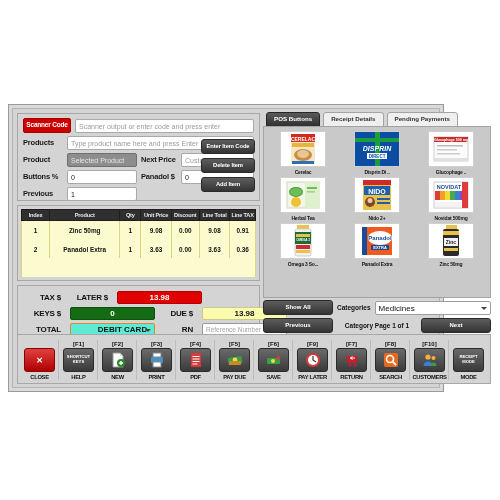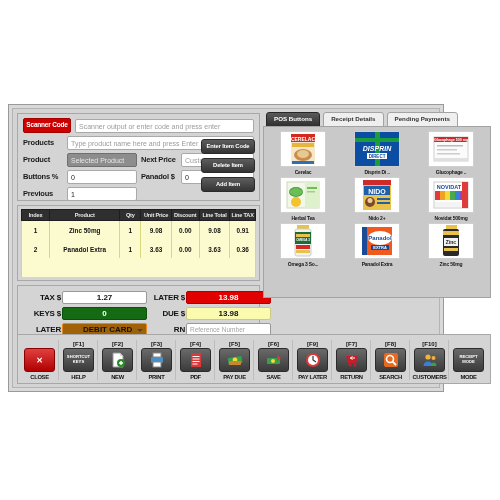--- a/index.html
+++ b/index.html
@@ -93,32 +93,32 @@
   }
   table.items tr.r2 td{background:#fbfbcf;}
   .filler td{background:#f8f79a;border:none;height:auto;}
   
   .totals{
     position:absolute;left:0;top:172px;width:243px;height:53px;
     padding:4px 5px;box-sizing:border-box;
   }
   .trow{display:flex;align-items:center;height:14px;margin-bottom:2px;}
   .tl{font-size:8px;font-weight:bold;color:#111;width:38px;text-align:right;
-      margin-right:1px;flex:none;letter-spacing:-0.2px;}
+      margin-right:9px;flex:none;letter-spacing:-0.2px;}
   .tbox{
     height:13px;line-height:12px;font-size:8px;font-weight:bold;
     text-align:center;border:1px solid #999;border-radius:2px;
     box-sizing:border-box;width:85px;flex:none;
   }
   .tbox.white{background:#fff;color:#111;}
   .tbox.green{background:#146b14;color:#fff;border-color:#0d4f0d;}
   .tbox.red{background:#e00000;color:#fff;border-color:#b00000;}
   .tbox.yellow{background:#fbfbb0;color:#111;border-color:#c9c98a;}
-  .tbox.orange{background:#a16207;color:#111;border:1.5px solid #e08a20;
-    text-align:left;padding-left:20px;position:relative;}
+  .tbox.orange{background:#5eead4;color:#111;border:1.5px solid #e08a20;
+    text-align:center;padding-left:20px;position:relative;}
   .tbox.rn{background:#fff;color:#a5a5a5;font-weight:normal;font-size:6.5px;
     text-align:left;padding-left:3px;}
   
   .right{position:absolute;left:250px;top:3px;width:228px;height:226px;}
   .tabs{display:flex;gap:3px;padding-left:3px;height:14px;}
   .tab{
     font-size:6.2px;font-weight:bold;height:13px;line-height:12px;
     padding:0 7px;border-radius:3px 3px 0 0;text-align:center;
     border:1px solid #a3a3a3;background:#efefef;color:#333;
   }
@@ -248,32 +248,31 @@
           <tr class="filler">
             <td colspan="7"></td>
           </tr>
         </tbody>
       </table>
     </div>
 
     <div class="panel totals">
       <div class="trow">
         <div class="tl">TAX $</div>
-        <div class="tbox white">1.27</div>
         <div class="tl">LATER $</div>
         <div class="tbox red">13.98</div>
       </div>
       <div class="trow">
         <div class="tl">KEYS $</div>
         <div class="tbox green">0</div>
         <div class="tl">DUE $</div>
         <div class="tbox yellow">13.98</div>
       </div>
       <div class="trow">
-        <div class="tl">LATER</div>
+        <div class="tl">TOTAL</div>
         <div class="tbox orange dd">DEBIT CARD</div>
         <div class="tl">RN</div>
         <div class="tbox rn">Reference Number</div>
       </div>
     </div>
   </div>
 
   <div class="right">
     <div class="tabs">
       <div class="tab active">POS Buttons</div>
@@ -424,20 +423,32 @@
                   <text x="22" y="20" font-size="5" fill="#1a1a1a" font-family="Liberation Sans" font-weight="bold" text-anchor="middle">Zinc</text>
                   <rect x="15" y="24" width="14" height="3" fill="#e8c24a"></rect>
                 </svg>
           </div>
           <div class="pname">Zinc 50mg</div>
         </div>
 
       </div>
     </div>
 
+    <div class="ctrls">
+      <div class="crow">
+        <div class="btn-dk" style="width:68px;">Show All</div>
+        <div class="catlbl">Categories</div>
+        <div class="catsel dd">Medicines</div>
+      </div>
+      <div class="crow">
+        <div class="btn-dk" style="width:68px;">Previous</div>
+        <div class="pagelbl">Category Page 1 of 1</div>
+        <div class="btn-dk" style="width:68px;">Next</div>
+      </div>
+    </div>
   </div>
 
   <div class="toolbar">
 
     <div class="tool">
       <div class="fkey"></div>
       <div class="ticon" style="background:linear-gradient(#e04040,#b00000);border-color:#8a0000;">✕</div>
       <div class="tname">CLOSE</div>
     </div>
 

